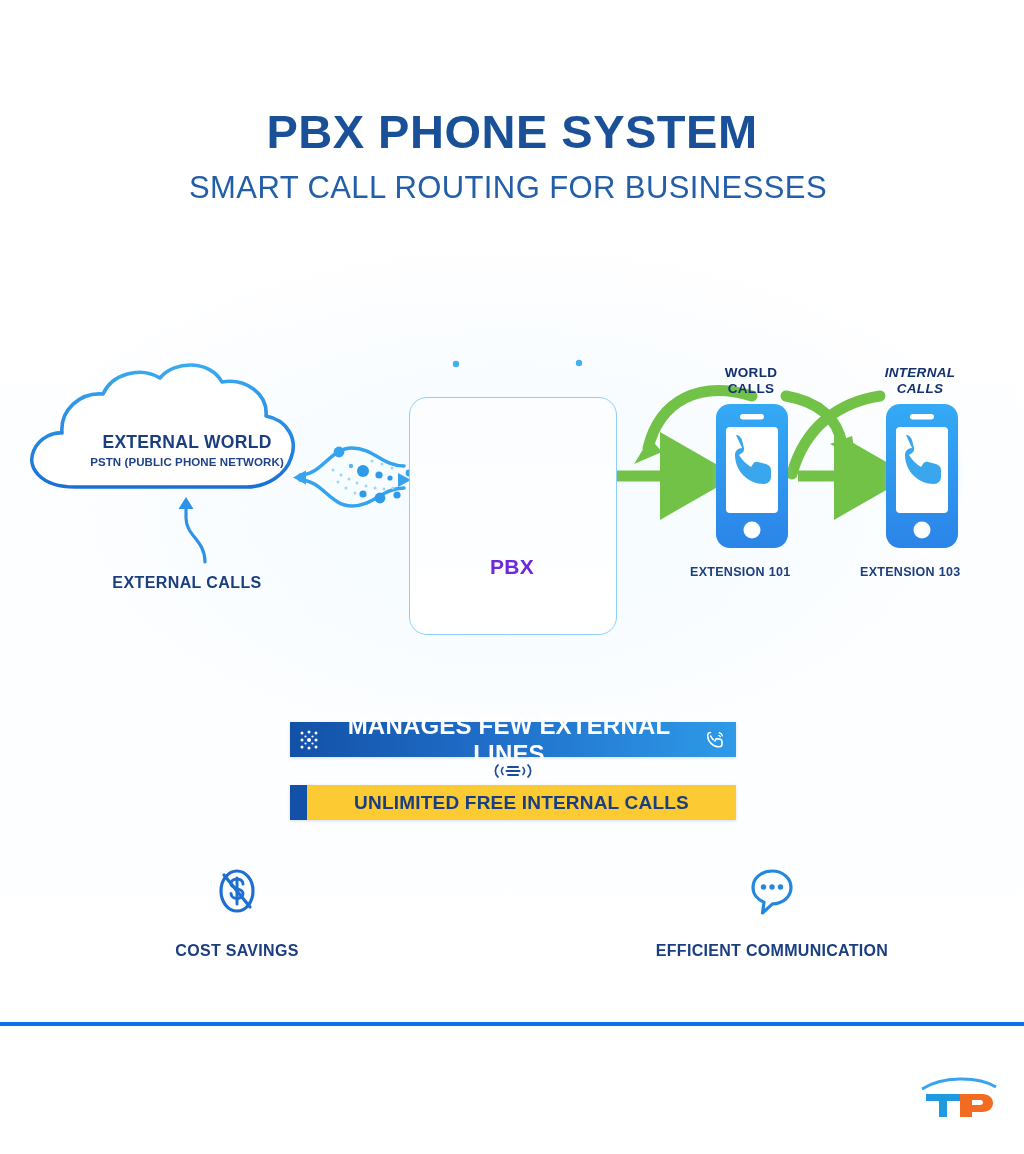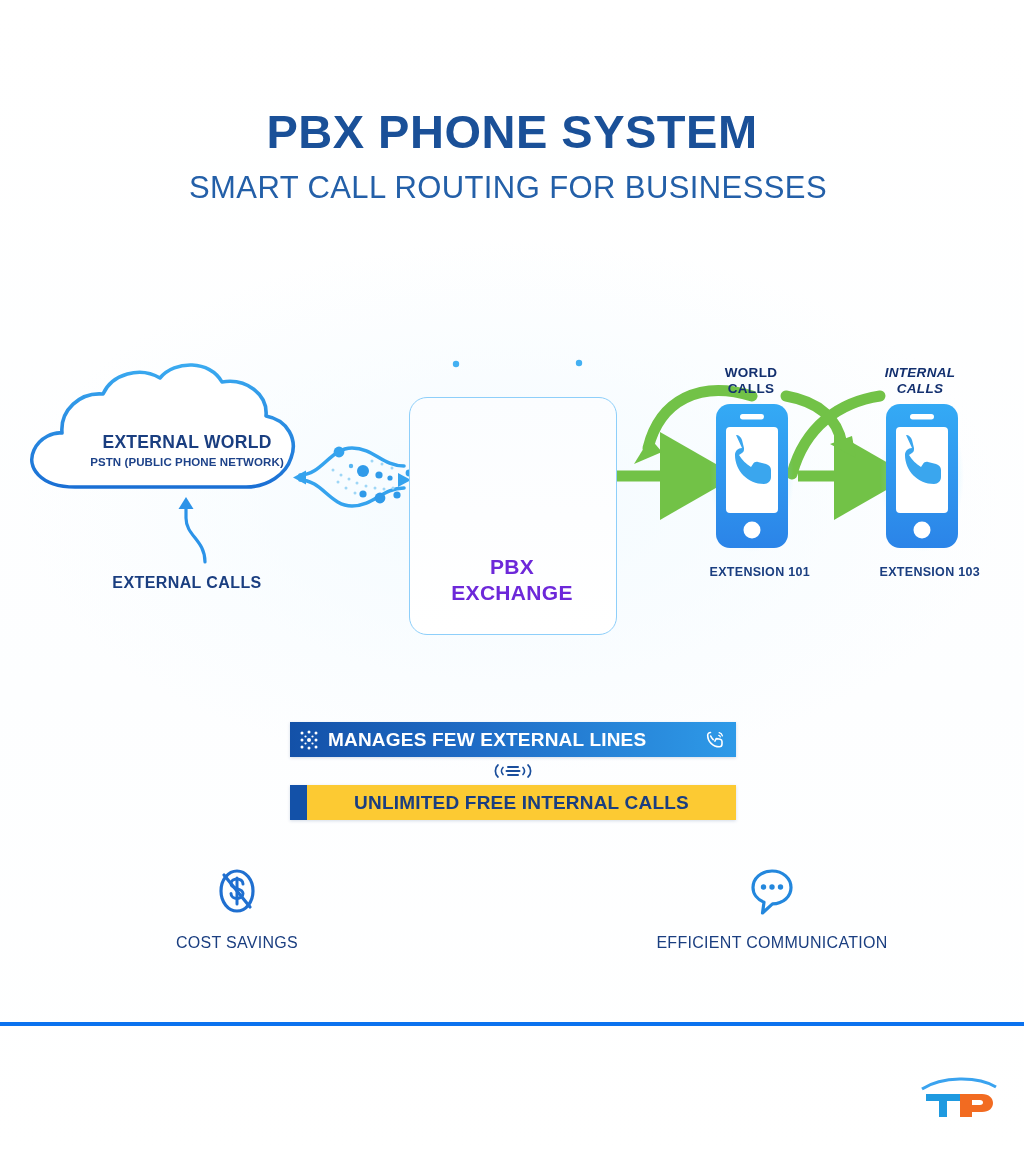--- a/index.html
+++ b/index.html
@@ -51,21 +51,21 @@
     position:absolute;left:409px;top:57px;width:206px;height:236px;
     border:1.6px solid #8ecffa;border-radius:18px;
     background:linear-gradient(180deg,#fbfdff 0%,#ffffff 100%);
   }
   .pbx-label{
     position:absolute;left:409px;top:214px;width:206px;text-align:center;
     color:#6d28d9;font-size:21px;font-weight:700;line-height:1.22;letter-spacing:.3px;
   }
 
   
-  .phone-col{position:absolute;width:120px;text-align:right;}
+  .phone-col{position:absolute;width:120px;text-align:left;}
   .phone-col.p1{left:690px;top:57px;}
   .phone-col.p2{left:860px;top:57px;}
   .phone-cap{
     margin-top:8px;font-size:12.5px;font-weight:700;letter-spacing:.3px;color:#1a3e80;
   }
   .arrow-cap{
     position:absolute;text-align:center;width:140px;
     font-size:13.5px;font-weight:700;line-height:1.18;letter-spacing:.3px;color:#13306f;
   }
   .arrow-cap.free{left:681px;top:25px;}
@@ -74,22 +74,22 @@
   
   .banners{position:absolute;left:290px;top:722px;width:446px;}
   .banner{
     position:relative;height:35px;display:flex;align-items:center;
     box-shadow:0 1px 3px rgba(20,60,120,.18);
   }
   .banner.blue{
     background:linear-gradient(90deg,#1351a8 0%,#1f6cc6 42%,#2e9ae8 100%);
   }
   .banner.blue .btext{
-    flex:1;text-align:left;color:#ffffff;
-    font-size:19px;font-weight:700;letter-spacing:.2px;
+    flex:1;text-align:center;color:#ffffff;
+    font-size:24px;font-weight:700;letter-spacing:.2px;
     padding-right:4px;
   }
   .banner.yellow{
     background:#fcca33;margin-top:28px;
   }
   .banner.yellow .leftblock{
     width:17px;height:100%;background:#1351a8;flex:none;
   }
   .banner.yellow .btext{
     flex:1;text-align:center;color:#1a3e80;
@@ -103,21 +103,21 @@
     display:flex;align-items:center;justify-content:center;
   }
 
   
   .features{position:absolute;top:862px;left:0;width:1024px;}
   .feat{position:absolute;width:320px;text-align:center;}
   .feat.f1{left:77px;}
   .feat.f2{left:612px;}
   .feat-icon{height:58px;display:flex;align-items:center;justify-content:center;}
   .feat-label{
-    margin-top:14px;font-size:16px;font-weight:400;letter-spacing:.3px;color:#1a3e80;
+    margin-top:22px;font-size:16px;font-weight:700;letter-spacing:.3px;color:#1a3e80;
   }
 
   
   .divider{
     position:absolute;left:0;top:1022px;width:1024px;height:4px;background:#0b72ef;
   }
   .footer{
     position:absolute;left:0;top:1058px;width:1024px;height:80px;
   }
   .foot-text{
@@ -288,21 +288,20 @@
     <div class="cloud-label">
       <div class="cloud-title">EXTERNAL WORLD</div>
       <div class="cloud-sub">PSTN (PUBLIC PHONE NETWORK)</div>
     </div>
   </div>
   <div class="ext-calls-label">EXTERNAL CALLS</div>
 
   <div class="pbx-box"></div>
   <div class="pbx-label">
     <div>PBX</div>
-    <div>EXCHANGE</div>
   </div>
 
   <div class="arrow-cap free">
     <div>WORLD</div>
     <div>CALLS</div>
   </div>
   <div class="arrow-cap internal">
     <div>INTERNAL</div>
     <div>CALLS</div>
   </div>

